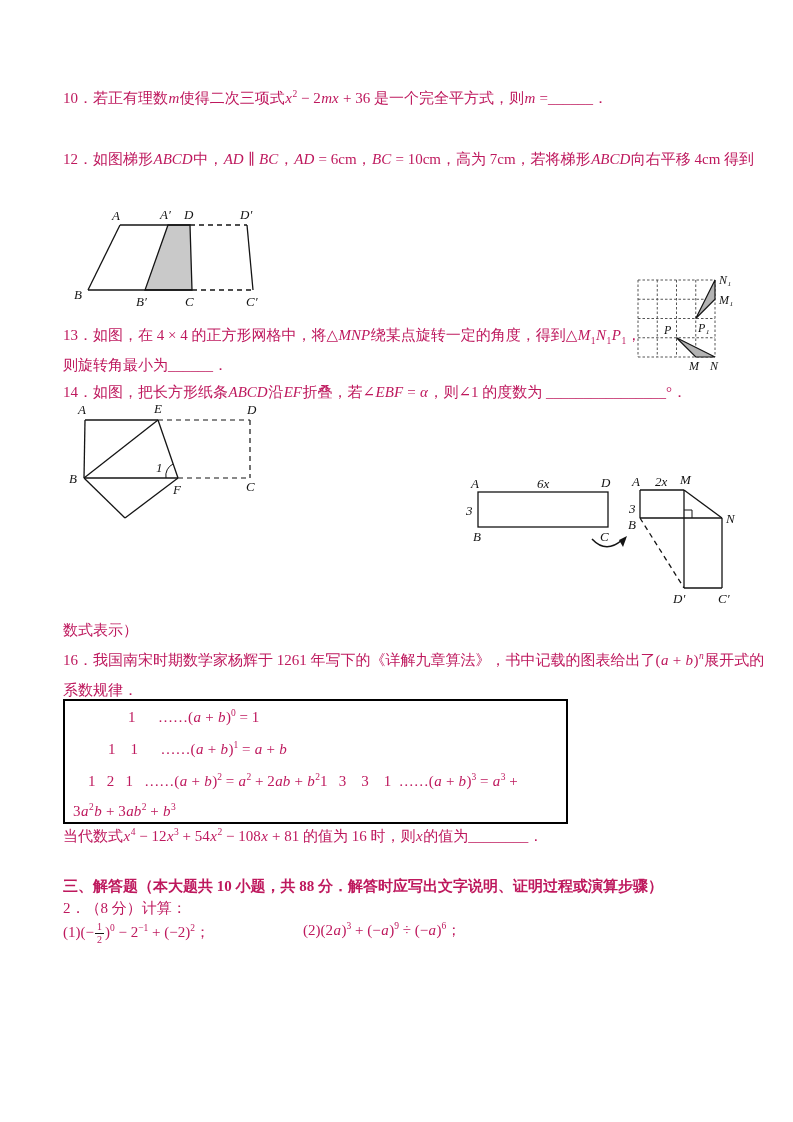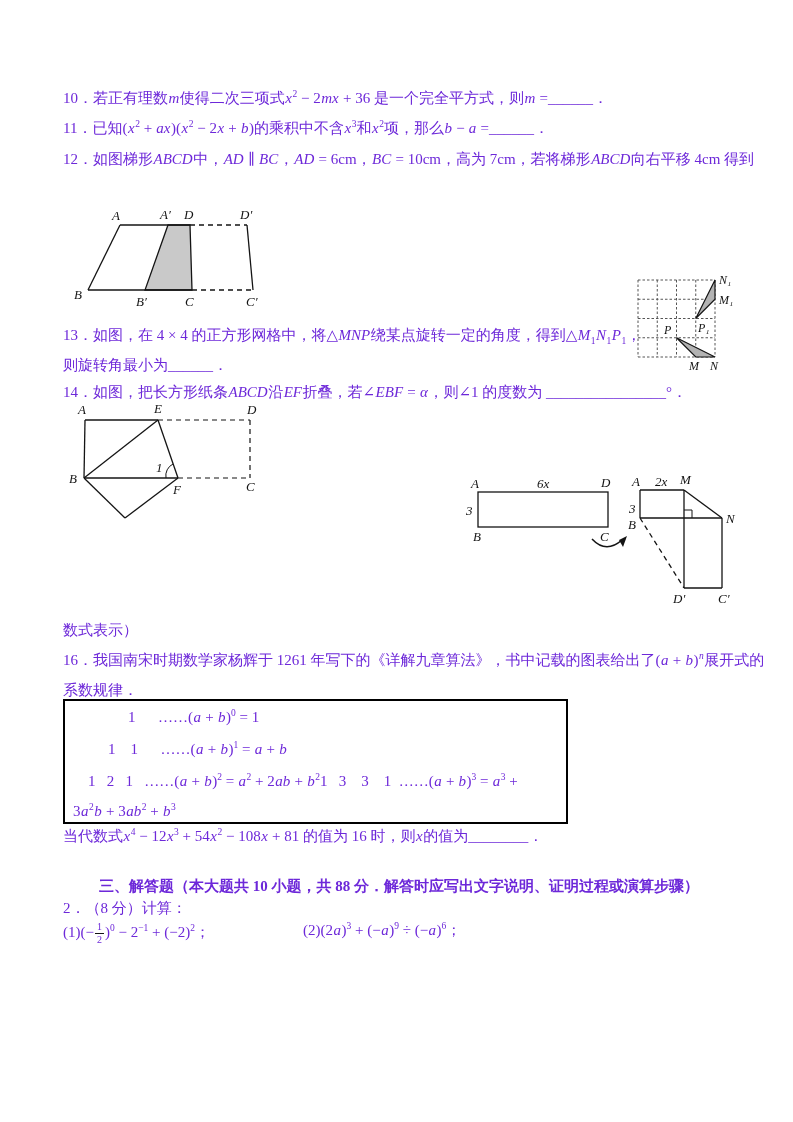--- a/index.html
+++ b/index.html
@@ -1,37 +1,36 @@
 <!DOCTYPE html>
 <html><head>
 <meta charset="utf-8">
 <style>
   html,body{margin:0;padding:0;background:#fff;}
   .page{position:relative;width:793px;height:1122px;background:#fff;overflow:hidden;
-        font-family:"Liberation Serif","DejaVu Serif",serif;font-size:15px;color:#6d28d9;}
+        font-family:"Liberation Serif","DejaVu Serif",serif;font-size:15px;color:#be185d;}
   .line{position:absolute;white-space:pre;line-height:19px;}
   .line i{font-family:"Liberation Serif","DejaVu Serif",serif;font-style:italic;padding:0 .5px;}
   sup{font-size:9.5px;line-height:0;}
   sub{font-size:9.5px;line-height:0;}
-  .bold{font-weight:bold;margin-left:36px;}
+  .bold{font-weight:bold;}
   .box{position:absolute;left:63px;top:699px;width:501px;height:121px;border:2px solid #000;}
   .frac{display:inline-block;vertical-align:-0.55em;text-align:center;font-size:10px;line-height:1.15;margin:0 1px;}
   .frac .fn{display:block;border-bottom:1px solid #141414;padding:0 2px;}
   .frac .fd{display:block;}
   svg{position:absolute;overflow:visible;}
   svg text{font-family:"Liberation Serif","DejaVu Serif",serif;font-style:italic;font-size:13px;fill:#141414;}
   .sm text{font-size:12px;}
 </style>
 </head>
 <body>
 
 <div class="page">
 
   <div class="line" style="left:63px;top:89px">10．若正有理数<i>m</i>使得二次三项式<i>x</i><sup>2</sup> − 2<i>mx</i> + 36 是一个完全平方式，则<i>m</i> =______．</div>
-  <div class="line" style="left:63px;top:119px">11．已知(<i>x</i><sup>2</sup> + <i>ax</i>)(<i>x</i><sup>2</sup> − 2<i>x</i> + <i>b</i>)的乘积中不含<i>x</i><sup>3</sup>和<i>x</i><sup>2</sup>项，那么<i>b</i> − <i>a</i> =______．</div>
   <div class="line" style="left:63px;top:150px">12．如图梯形<i>ABCD</i>中，<i>AD</i> ∥ <i>BC</i>，<i>AD</i> = 6cm，<i>BC</i> = 10cm，高为 7cm，若将梯形<i>ABCD</i>向右平移 4cm 得到</div>
   <div class="line" style="left:63px;top:326px">13．如图，在 4 × 4 的正方形网格中，将△<i>MNP</i>绕某点旋转一定的角度，得到△<i>M</i><sub>1</sub><i>N</i><sub>1</sub><i>P</i><sub>1</sub>，</div>
   <div class="line" style="left:63px;top:356px">则旋转角最小为______．</div>
   <div class="line" style="left:63px;top:383px">14．如图，把长方形纸条<i>ABCD</i>沿<i>EF</i>折叠，若∠<i>EBF</i> = <i>α</i>，则∠1 的度数为 ________________°．</div>
   <div class="line" style="left:63px;top:621px">数式表示）</div>
   <div class="line" style="left:63px;top:651px">16．我国南宋时期数学家杨辉于 1261 年写下的《详解九章算法》，书中记载的图表给出了(<i>a</i> + <i>b</i>)<sup><i>n</i></sup>展开式的</div>
   <div class="line" style="left:63px;top:681px">系数规律．</div>
 
   <div class="box"></div>
   <div class="line" style="left:128px;top:708px">1      ……(<i>a</i> + <i>b</i>)<sup>0</sup> = 1</div>

